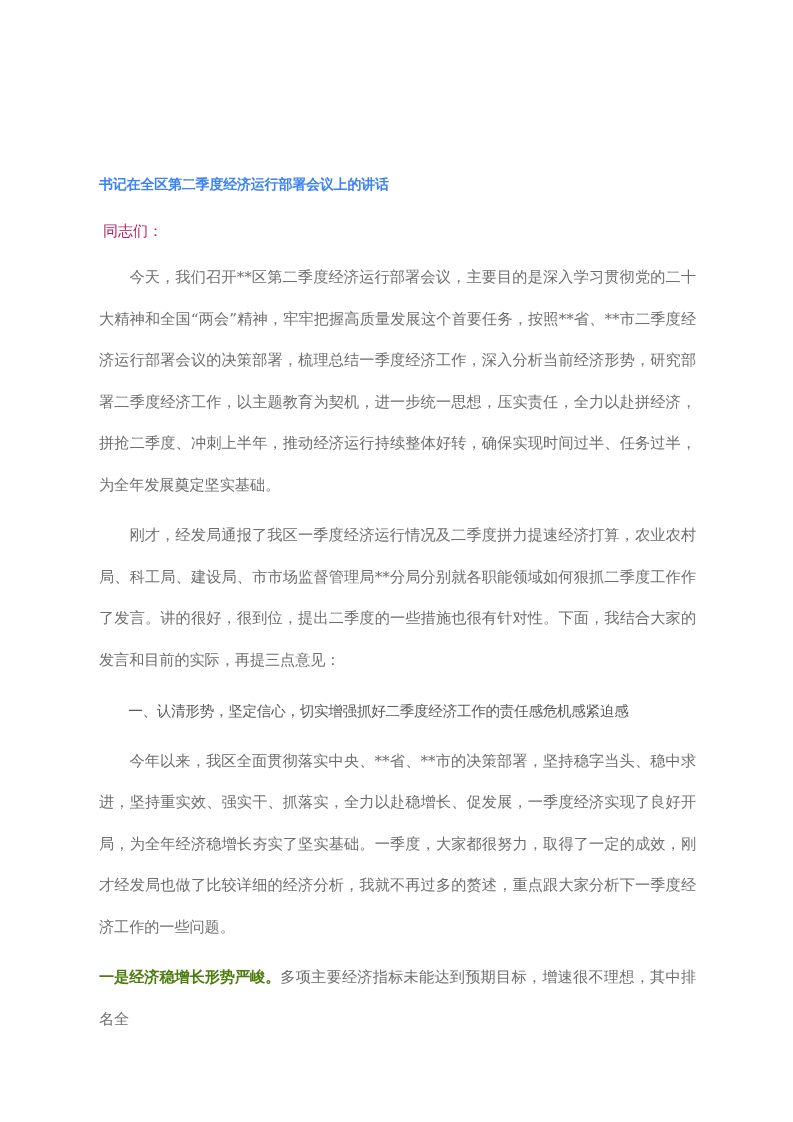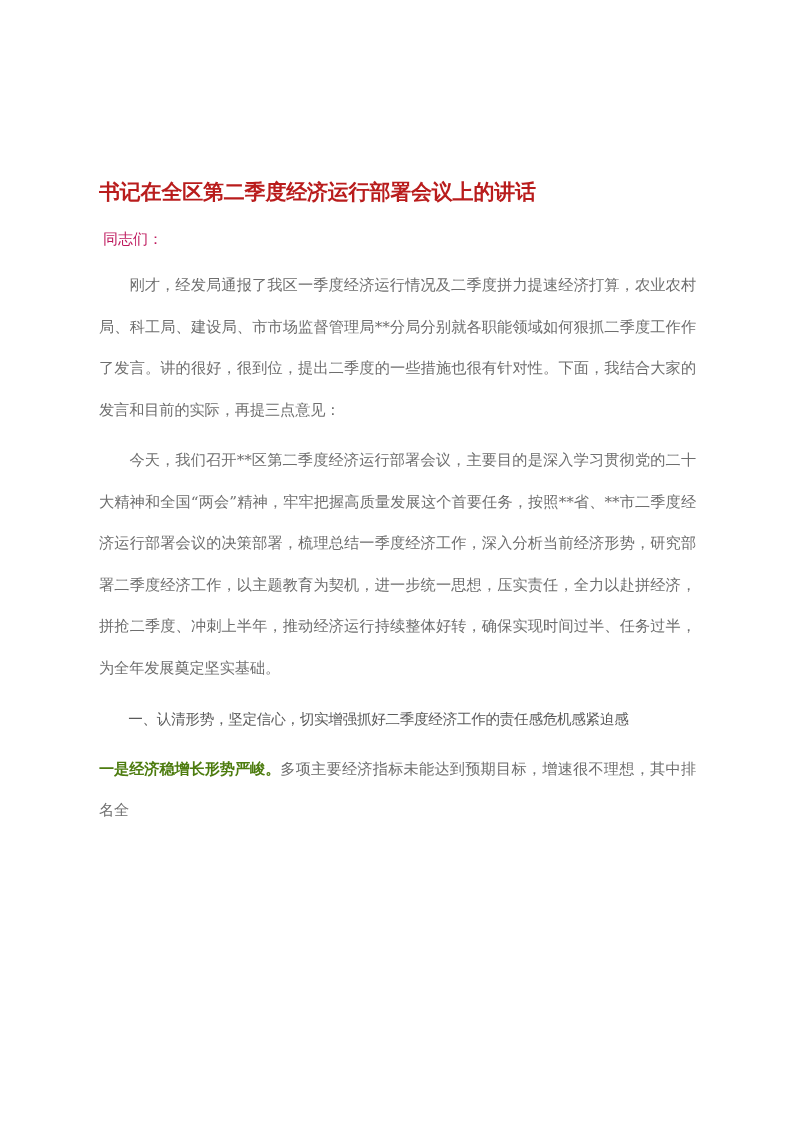--- a/index.html
+++ b/index.html
@@ -27,25 +27,25 @@
     position: absolute;
     left: 99px;
     top: 165px;
     width: 597px;
   }
 
   
   .doc-title {
     font-family: "DejaVu Sans", "Liberation Sans", sans-serif;
     font-weight: bold;
-    font-size: 21px;
+    font-size: 14px;
     line-height: 22px;
-    color: #b91c1c;
+    color: #3b82f6;
     letter-spacing: -0.2px;
-    margin: 16px 0 24px 0;
+    margin: 8px 0 24px 0;
     white-space: nowrap;
   }
 
   
   .salutation {
     font-size: 15px;
     line-height: 24px;
     color: #be185d;
     margin: 0 0 14px 0;
     padding-left: 4px;
@@ -95,23 +95,24 @@
 </head>
 <body>
 
 <div class="page">
   <div class="doc-body">
 
     <h1 class="doc-title">书记在全区第二季度经济运行部署会议上的讲话</h1>
 
     <p class="salutation">同志们：</p>
 
+    <p class="para">今天，我们召开**区第二季度经济运行部署会议，主要目的是深入学习贯彻党的二十大精神和全国“两会”精神，牢牢把握高质量发展这个首要任务，按照**省、**市二季度经济运行部署会议的决策部署，梳理总结一季度经济工作，深入分析当前经济形势，研究部署二季度经济工作，以主题教育为契机，进一步统一思想，压实责任，全力以赴拼经济，拼抢二季度、冲刺上半年，推动经济运行持续整体好转，确保实现时间过半、任务过半，为全年发展奠定坚实基础。</p>
+
     <p class="para">刚才，经发局通报了我区一季度经济运行情况及二季度拼力提速经济打算，农业农村局、科工局、建设局、市市场监督管理局**分局分别就各职能领域如何狠抓二季度工作作了发言。讲的很好，很到位，提出二季度的一些措施也很有针对性。下面，我结合大家的发言和目前的实际，再提三点意见：</p>
-
-    <p class="para">今天，我们召开**区第二季度经济运行部署会议，主要目的是深入学习贯彻党的二十大精神和全国“两会”精神，牢牢把握高质量发展这个首要任务，按照**省、**市二季度经济运行部署会议的决策部署，梳理总结一季度经济工作，深入分析当前经济形势，研究部署二季度经济工作，以主题教育为契机，进一步统一思想，压实责任，全力以赴拼经济，拼抢二季度、冲刺上半年，推动经济运行持续整体好转，确保实现时间过半、任务过半，为全年发展奠定坚实基础。</p>
 
     <p class="section-heading">一、认清形势，坚定信心，切实增强抓好二季度经济工作的责任感危机感紧迫感</p>
 
+    <p class="para">今年以来，我区全面贯彻落实中央、**省、**市的决策部署，坚持稳字当头、稳中求进，坚持重实效、强实干、抓落实，全力以赴稳增长、促发展，一季度经济实现了良好开局，为全年经济稳增长夯实了坚实基础。一季度，大家都很努力，取得了一定的成效，刚才经发局也做了比较详细的经济分析，我就不再过多的赘述，重点跟大家分析下一季度经济工作的一些问题。</p>
 
     <p class="para no-indent"><span class="bold-run">一是经济稳增长形势严峻。</span><span>多项主要经济指标未能达到预期目标，增速很不理想，其中排名全</span></p>
 
   </div>
 </div>
 
 </body></html>

